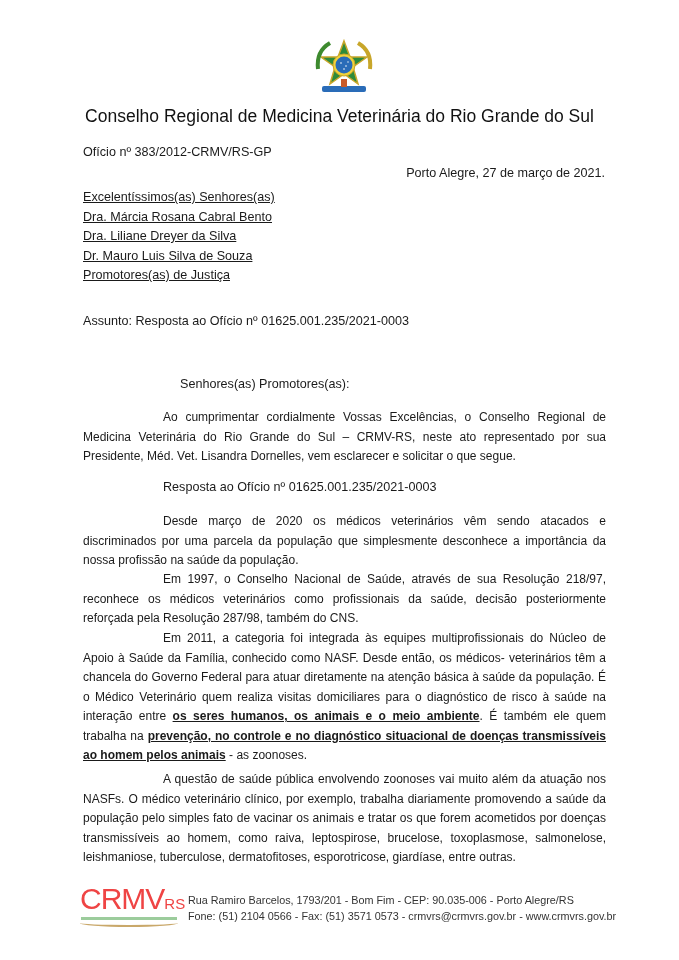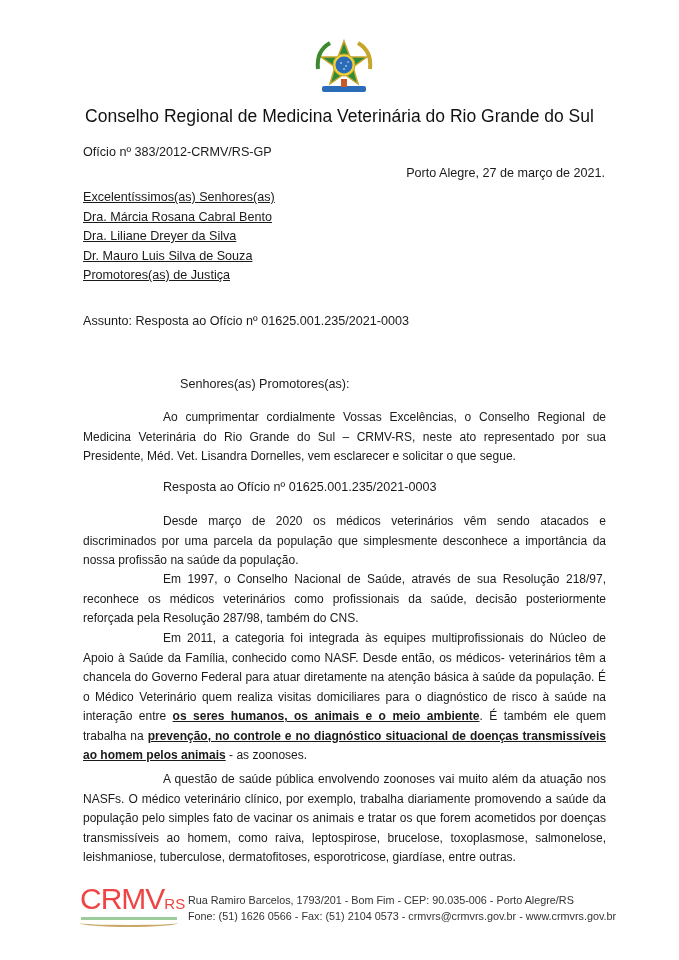--- a/index.html
+++ b/index.html
@@ -91,14 +91,14 @@
 <div class="para" style="top:770px"><span class="indent"></span><span>A questão de saúde pública envolvendo zoonoses vai muito além da atuação nos NASFs. O médico veterinário clínico, por exemplo, trabalha diariamente promovendo a saúde da população pelo simples fato de vacinar os animais e tratar os que forem acometidos por doenças transmissíveis ao homem, como raiva, leptospirose, brucelose, toxoplasmose, salmonelose, leishmaniose, tuberculose, dermatofitoses, esporotricose, giardíase, entre outras.</span></div>
 
 <div class="footer-logo">
   <div class="logo-text"><span>CRMV</span><span class="logo-rs">RS</span></div>
   <div class="logo-sub"></div>
   <div class="logo-arc"></div>
 </div>
 
 <div class="footer-text">
   <div>Rua Ramiro Barcelos, 1793/201 - Bom Fim - CEP: 90.035-006 - Porto Alegre/RS</div>
-  <div>Fone: (51) 1626 0566 - Fax: (51) 2104 0573 - crmvrs@crmvrs.gov.br - www.crmvrs.gov.br</div>
+  <div>Fone: (51) 2104 0566 - Fax: (51) 3571 0573 - crmvrs@crmvrs.gov.br - www.crmvrs.gov.br</div>
 </div>
 
 </body></html>

